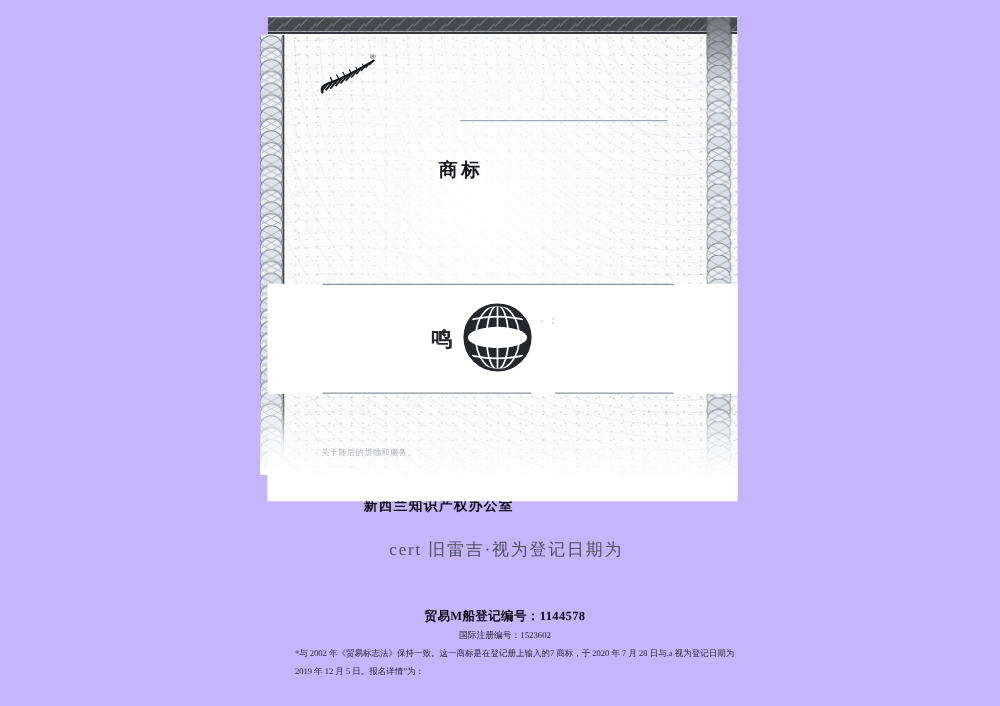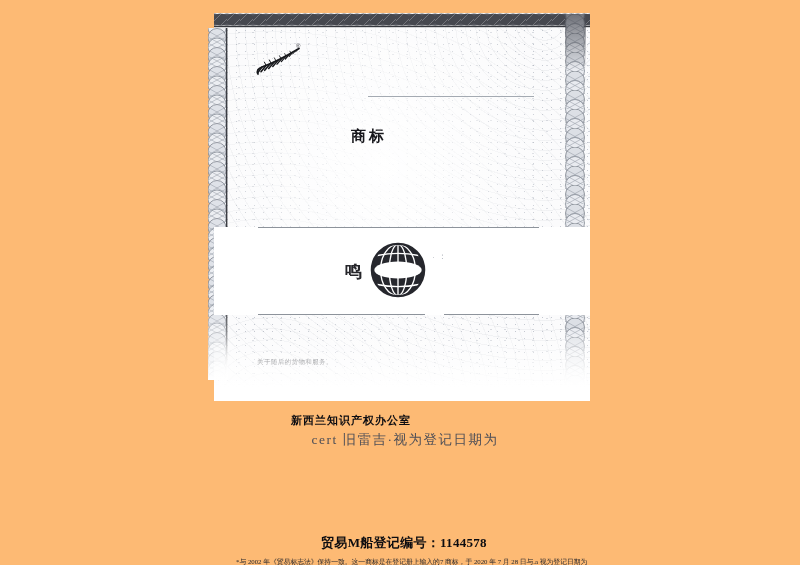--- a/index.html
+++ b/index.html
@@ -1,17 +1,17 @@
 <!DOCTYPE html>
 <html><head>
 <meta charset="utf-8">
 <style>
   html,body { margin:0; padding:0; background:#ffffff; }
   .canvas {
-    position:relative; width:800px; height:565px; background:#fdba74;
+    position:relative; width:800px; height:565px; background:#c4b5fd;
     font-family:"Liberation Serif", serif; overflow:hidden;
   }
   
   .frame { position:absolute; left:214px; top:13px; width:376px; height:384px; }
   .texture {
     position:absolute; inset:0; background-color:#fbfbfc;
     background-image:
       radial-gradient(rgba(150,158,170,0.55) 0.6px, rgba(0,0,0,0) 1px),
       radial-gradient(rgba(150,158,170,0.35) 0.6px, rgba(0,0,0,0) 1px),
       repeating-radial-gradient(circle at 88% 2%, rgba(0,0,0,0) 0 9px, rgba(140,148,160,0.10) 9px 10px),
@@ -55,33 +55,33 @@
   }
   
   .goods-note {
     position:absolute; left:43px; top:345px; font-size:6.5px; color:#46484e; letter-spacing:0.4px;
   }
   .stamp-arc {
     position:absolute; left:267px; top:378px; width:27px; height:6px;
     background:#33353b; border-radius:14px 14px 0 0; opacity:0.85;
   }
   .office {
-    position:absolute; left:77px; top:400px;
+    position:absolute; left:77px; top:384px;
     font-family:Liberation Serif, serif; font-weight:bold;
     font-size:11px; letter-spacing:1px; color:#0d0d12;
   }
   
   .owner {
     position:absolute; left:205px; top:431px; width:400px; text-align:center;
     font-size:13.5px; letter-spacing:1.5px; color:#4e4f57;
   }
   .regblock { position:absolute; left:236px; top:486px; width:336px; color:#17171c; }
   .regblock .l1 {
-    text-align:center; font-weight:bold; font-size:13px; letter-spacing:0.3px;
-    white-space:nowrap; color:#0c0c10;margin-top:48px;
+    text-align:center; font-weight:bold; font-size:10px; letter-spacing:0.3px;
+    white-space:nowrap; color:#0c0c10;
   }
   .regblock .l2 { text-align:center; font-size:7px; margin-top:3px; white-space:nowrap; color:#222227; }
   .regblock .l3 { font-size:6.8px; margin-top:5px; white-space:nowrap; color:#26262b; }
   .regblock .l4 { font-size:6.8px; margin-top:4px; white-space:nowrap; color:#26262b; }
 </style>
 </head>
 <body>
 
 <div class="canvas">
   <div class="frame">
@@ -204,16 +204,17 @@
 
     <div class="office">新西兰知识产权办公室</div>
 
     <div class="frame-fade"></div>
   </div>
 
   <div class="owner">cert 旧雷吉·视为登记日期为</div>
 
   <div class="regblock">
     <div class="l1">贸易M船登记编号：1144578</div>
+    <div class="l2">国际注册编号：1523602</div>
     <div class="l3">*与 2002 年《贸易标志法》保持一致。这一商标是在登记册上输入的7 商标，于 2020 年 7 月 28 日与.a 视为登记日期为</div>
     <div class="l4">2019 年 12 月 5 日。报名详情”为：</div>
   </div>
 </div>
 
 </body></html>

